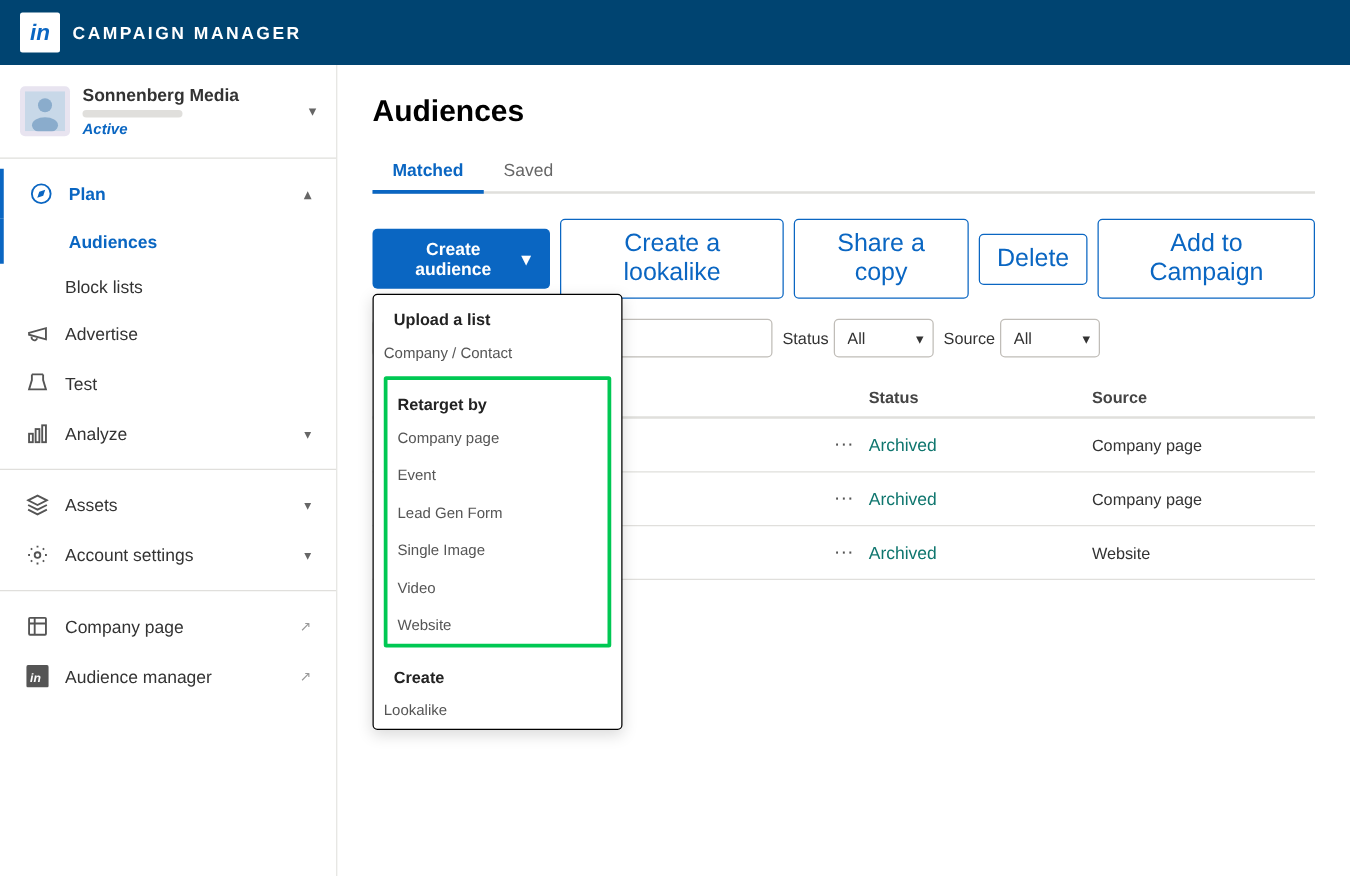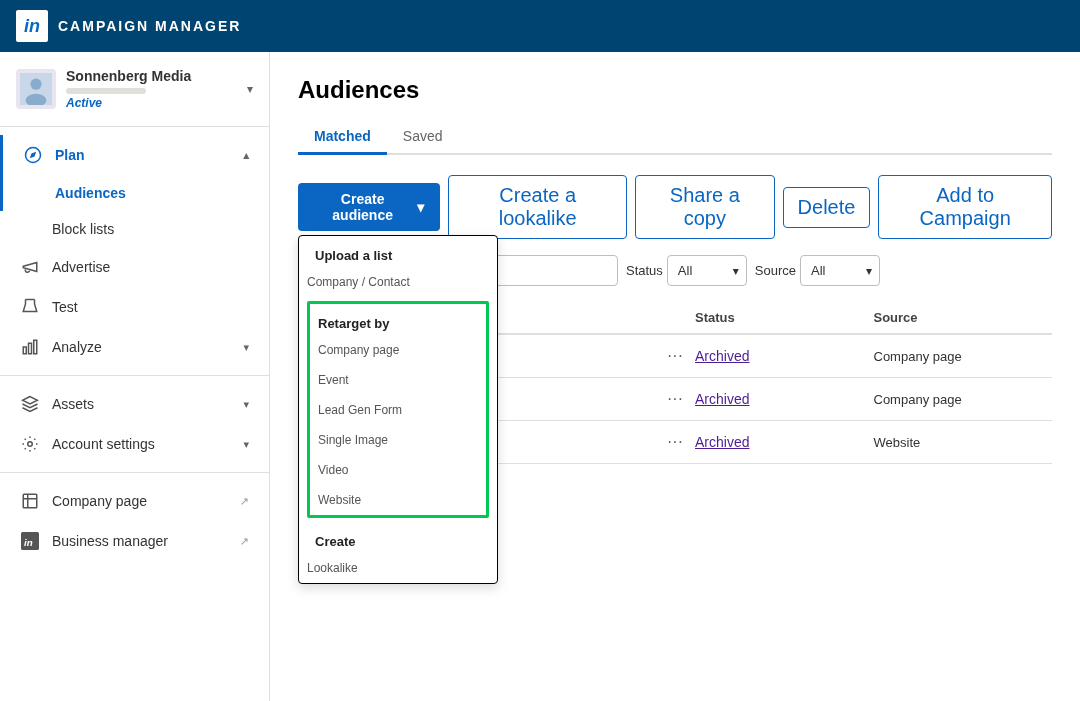--- a/index.html
+++ b/index.html
@@ -306,22 +306,21 @@
       pointer-events: none;
       color: #333;
       font-size: 12px;
     }
 
     
     .table-area {
       width: 100%;
     }
     .status-archived {
-      color: #4c1d95;
-      text-decoration: underline;
+      color: #0f766e;
     }
 
     .column-headers-row {
       display: grid;
       grid-template-columns: 3fr 40px 1.5fr 1.5fr;
       padding: 8px 0;
       border-bottom: 2px solid #e0dfdc;
       font-size: 13px;
       font-weight: 700;
       color: #444;
@@ -456,21 +455,21 @@
         <span class="external-icon">↗</span>
       </div>
 
       <div class="sidebar-item">
         <div class="sidebar-icon">
           <svg width="18" height="18" viewBox="0 0 24 24" fill="#555">
               <rect width="24" height="24" rx="2" fill="#555"></rect>
               <text x="4" y="18" fill="white" font-size="13" font-weight="bold" font-style="italic">in</text>
             </svg>
         </div>
-        <span class="sidebar-label">Business manager</span>
+        <span class="sidebar-label">Audience manager</span>
         <span class="external-icon">↗</span>
       </div>
     </div>
   </div>
 
   <div class="main-content">
     <h1 class="page-title">Audiences</h1>
 
     <div class="tabs">
       <div class="tab active">Matched</div>

